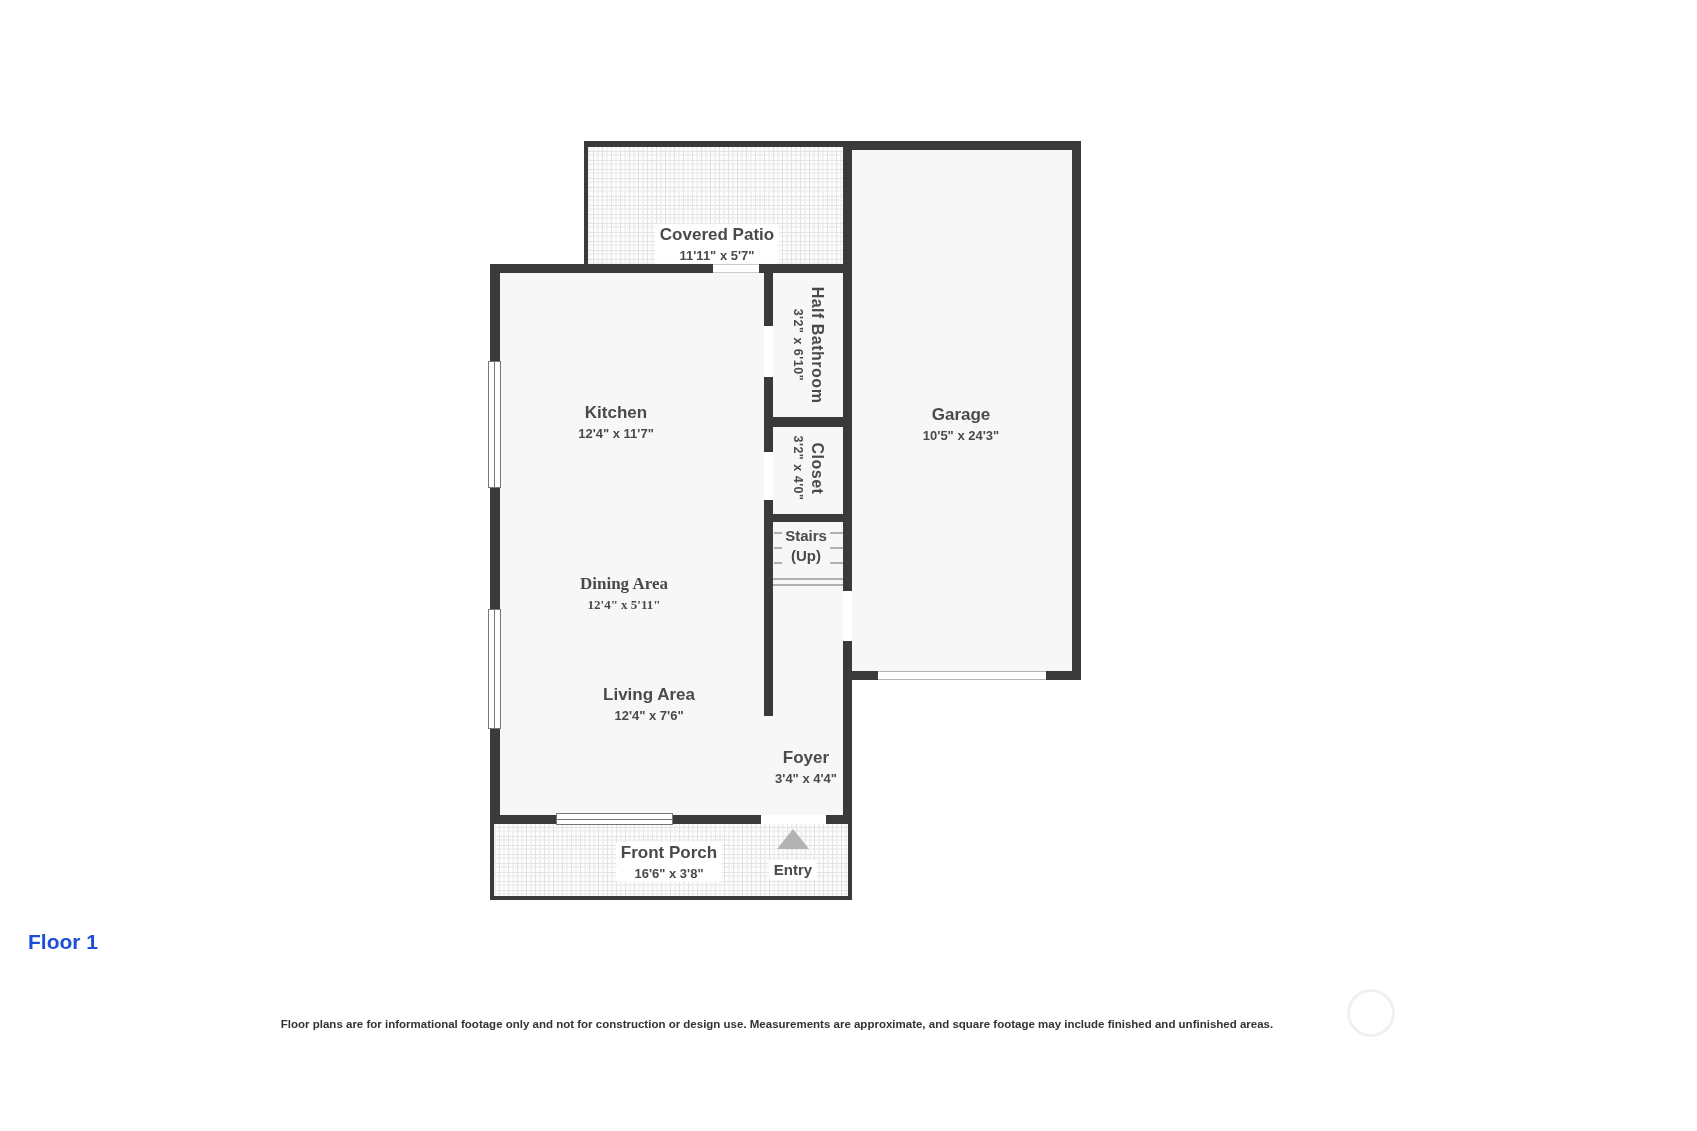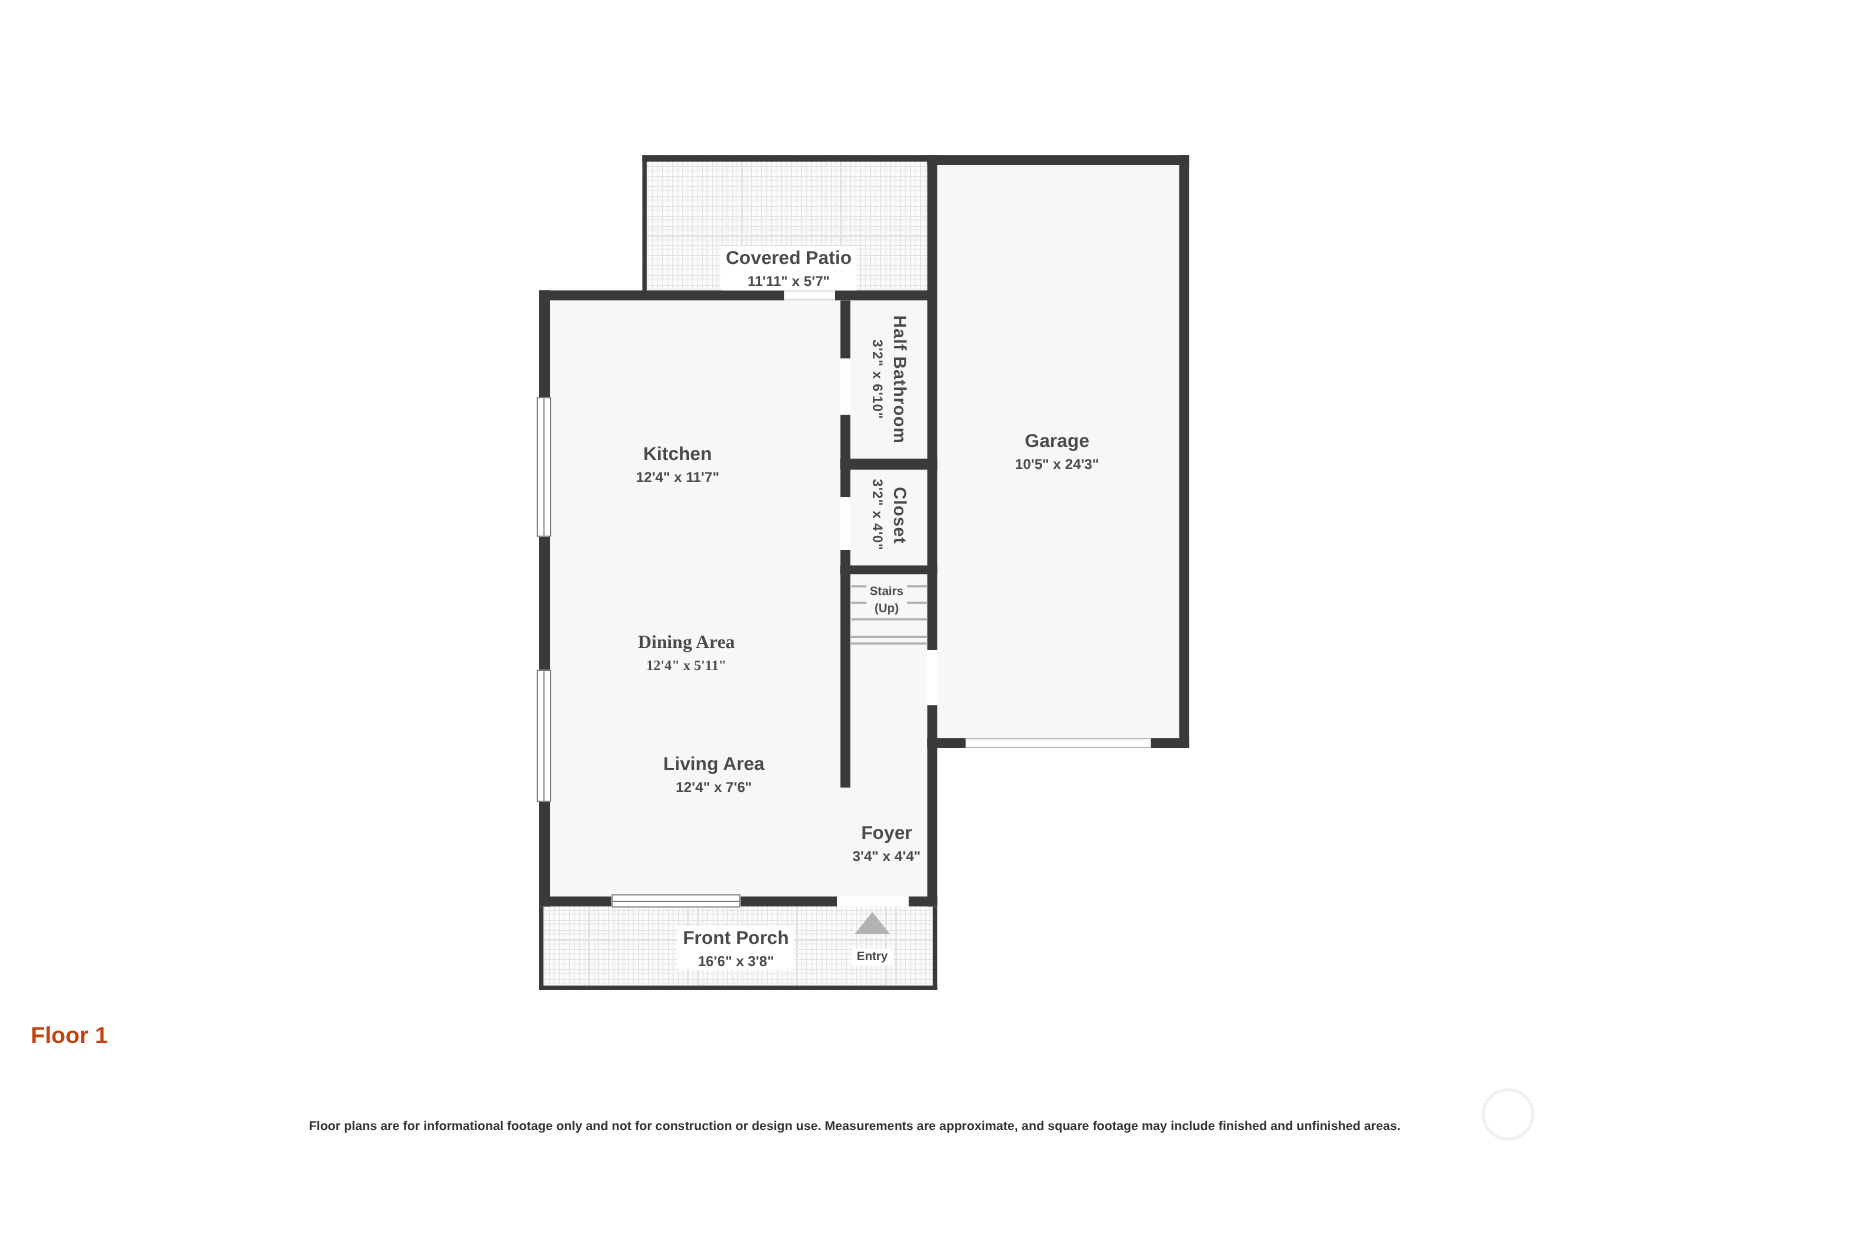--- a/index.html
+++ b/index.html
@@ -23,29 +23,29 @@
   .win-h{position:absolute;background:#ffffff;border:1px solid var(--window-line);
     background-image:linear-gradient(var(--window-line),var(--window-line));
     background-size:100% 1px;background-position:center;background-repeat:no-repeat;box-sizing:border-box;}
   .gdoor{position:absolute;background:#ffffff;border-top:1px solid #b5b5b5;border-bottom:1px solid #b5b5b5;box-sizing:border-box;}
   .pdoor{position:absolute;background:#ffffff;border-top:1px solid #cccccc;border-bottom:1px solid #cccccc;box-sizing:border-box;}
   .stline{position:absolute;background:var(--stair-line);height:2px;}
   .lbl{position:absolute;transform:translate(-50%,-50%);text-align:center;
        color:var(--label-text);font-weight:bold;white-space:nowrap;line-height:1.35;}
   .lbl .t{font-size:17px;display:block;}
   .lbl .d{font-size:13px;display:block;}
-  .lbl.small .t{font-size:11px;}
+  .lbl.small .t{font-size:15px;}
   .lbl.ontile .t,.lbl.ontile .d{background:#ffffff;padding:0 5px;border-radius:2px;}
   .vlbl{position:absolute;transform:translate(-50%,-50%);writing-mode:vertical-rl;
         color:var(--label-text);font-weight:bold;white-space:nowrap;}
   .vlbl .t{display:block;font-size:16px;text-align:center;letter-spacing:.5px;}
   .vlbl .d{display:block;font-size:12.5px;text-align:center;margin-right:3px;letter-spacing:.5px;}
   .tri{position:absolute;width:0;height:0;border-left:16px solid transparent;
        border-right:16px solid transparent;border-bottom:20px solid var(--entry-arrow);}
-  .floor-title{position:absolute;font-size:21px;font-weight:bold;color:#c2410c;}
+  .floor-title{position:absolute;font-size:21px;font-weight:bold;color:#1d4ed8;}
   .disclaimer{position:absolute;transform:translateX(-50%);font-size:11.5px;font-weight:bold;
               color:var(--footer-text);white-space:nowrap;}
   .logo-ring{position:absolute;border:3px solid var(--logo-ring);border-radius:50%;}
 </style>
 </head>
 <body>
 
 <div class="screen">
   <div class="abs" style="left:0;top:0;width:1697px;height:1131px;">
 
@@ -121,21 +121,21 @@
     <div class="vlbl" style="left:808px;top:468px;">
       <span class="t">Closet</span>
       <span class="d">3'2" x 4'0"</span>
     </div>
 
     <div class="lbl small" style="left:806px;top:546px;">
       <span class="t" style="background:var(--room-fill);padding:0 3px;">Stairs</span>
       <span class="t" style="background:var(--room-fill);padding:0 3px;">(Up)</span>
     </div>
 
-    <div class="lbl" style="left:961px;top:411px;text-align:center;">
+    <div class="lbl" style="left:961px;top:424px;text-align:center;">
       <span class="t">Garage</span>
       <span class="d">10'5" x 24'3"</span>
     </div>
 
     <div class="lbl" style="left:624px;top:593px;font-family:Liberation Serif, serif;">
       <span class="t">Dining Area</span>
       <span class="d">12'4" x 5'11"</span>
     </div>
 
     <div class="lbl" style="left:649px;top:704px;">

